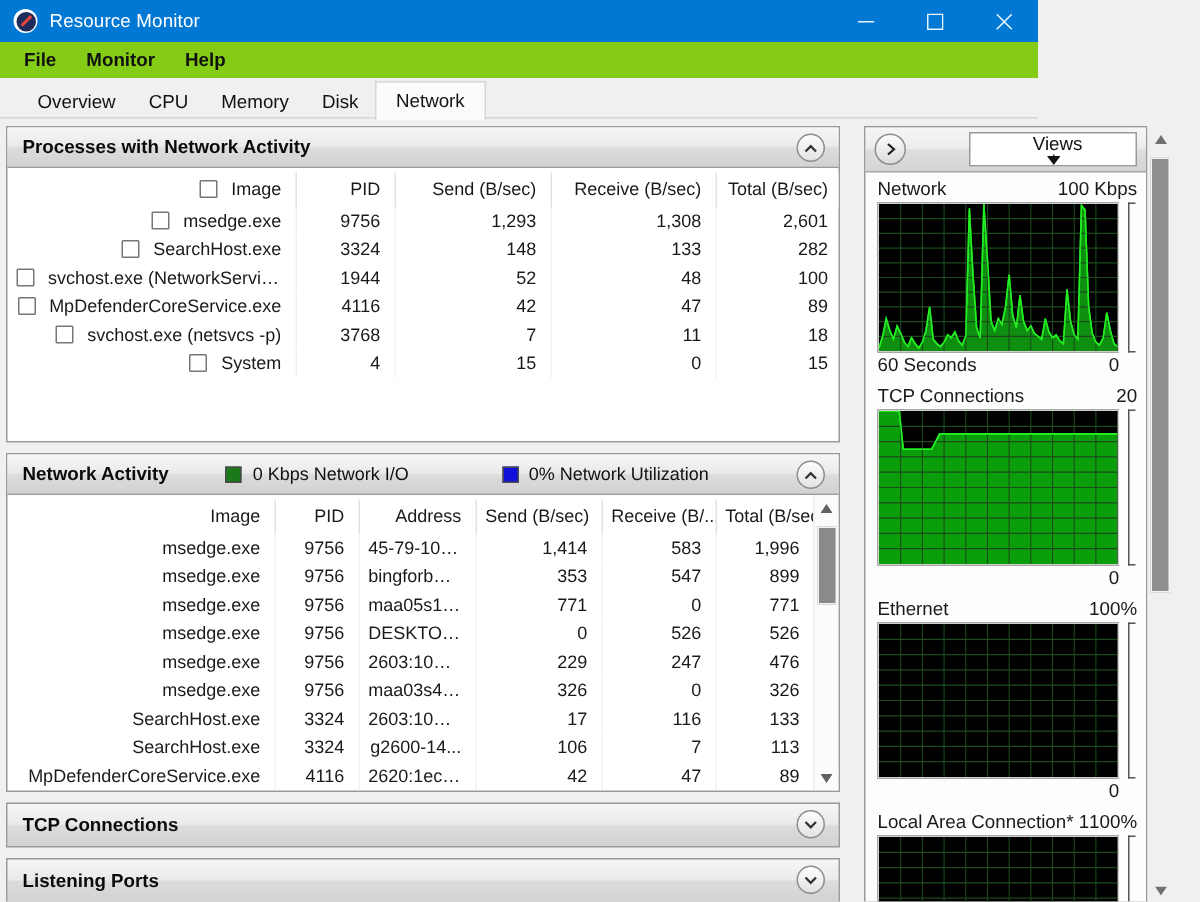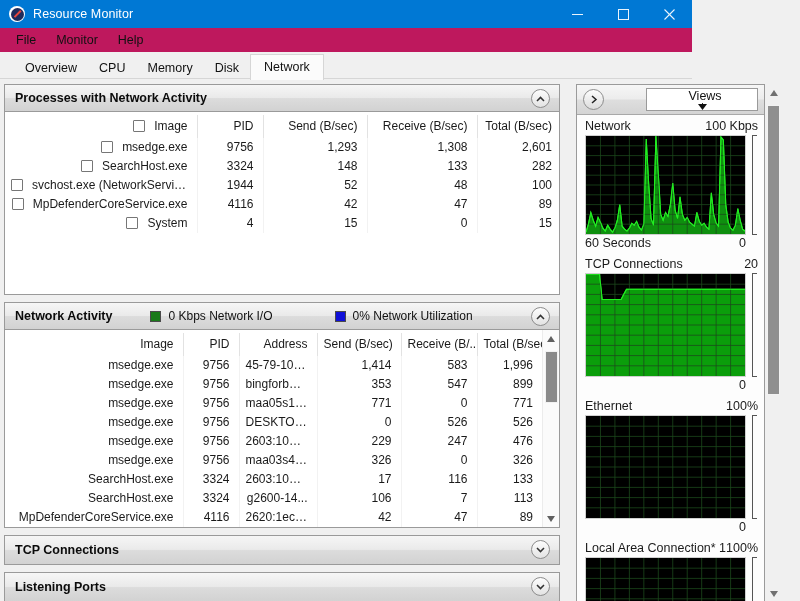--- a/index.html
+++ b/index.html
@@ -35,21 +35,21 @@
   .wincontrols { position: absolute; right: 0; top: 0; height: 28px; display: flex; }
   .wc {
     width: 46px; height: 28px; display: flex; align-items: center; justify-content: center;
     color: #eaf4fc;
   }
   .wc svg { display: block; }
 
   
   .menubar {
     height: 24px; display: flex; align-items: center;
-    background: #be185d; padding-left: 6px; gap: 0px;
+    background: #84cc16; padding-left: 6px; gap: 0px; font-weight: bold;
   }
   .menu-item { padding: 3px 10px; font-size: 12.5px; color: #111; }
 
   
   .tabstrip {
     height: 27px; background: #f0f0f0; display: flex; align-items: flex-end;
     padding-left: 14px; position: relative;
   }
   .tabstrip::after {
     content: ""; position: absolute; left: 0; right: 0; bottom: 0;
@@ -260,20 +260,27 @@
                 <td>100</td>
               </tr>
               <tr>
                 <td class="l"><span class="cb"></span><span>MpDefenderCoreService.exe</span></td>
                 <td class="l">4116</td>
                 <td>42</td>
                 <td>47</td>
                 <td>89</td>
               </tr>
               <tr>
+                <td class="l"><span class="cb"></span><span>svchost.exe (netsvcs -p)</span></td>
+                <td class="l">3768</td>
+                <td>7</td>
+                <td>11</td>
+                <td>18</td>
+              </tr>
+              <tr>
                 <td class="l"><span class="cb"></span><span>System</span></td>
                 <td class="l">4</td>
                 <td>15</td>
                 <td>0</td>
                 <td>15</td>
               </tr>
             </tbody>
           </table>
         </div>
       </div>

